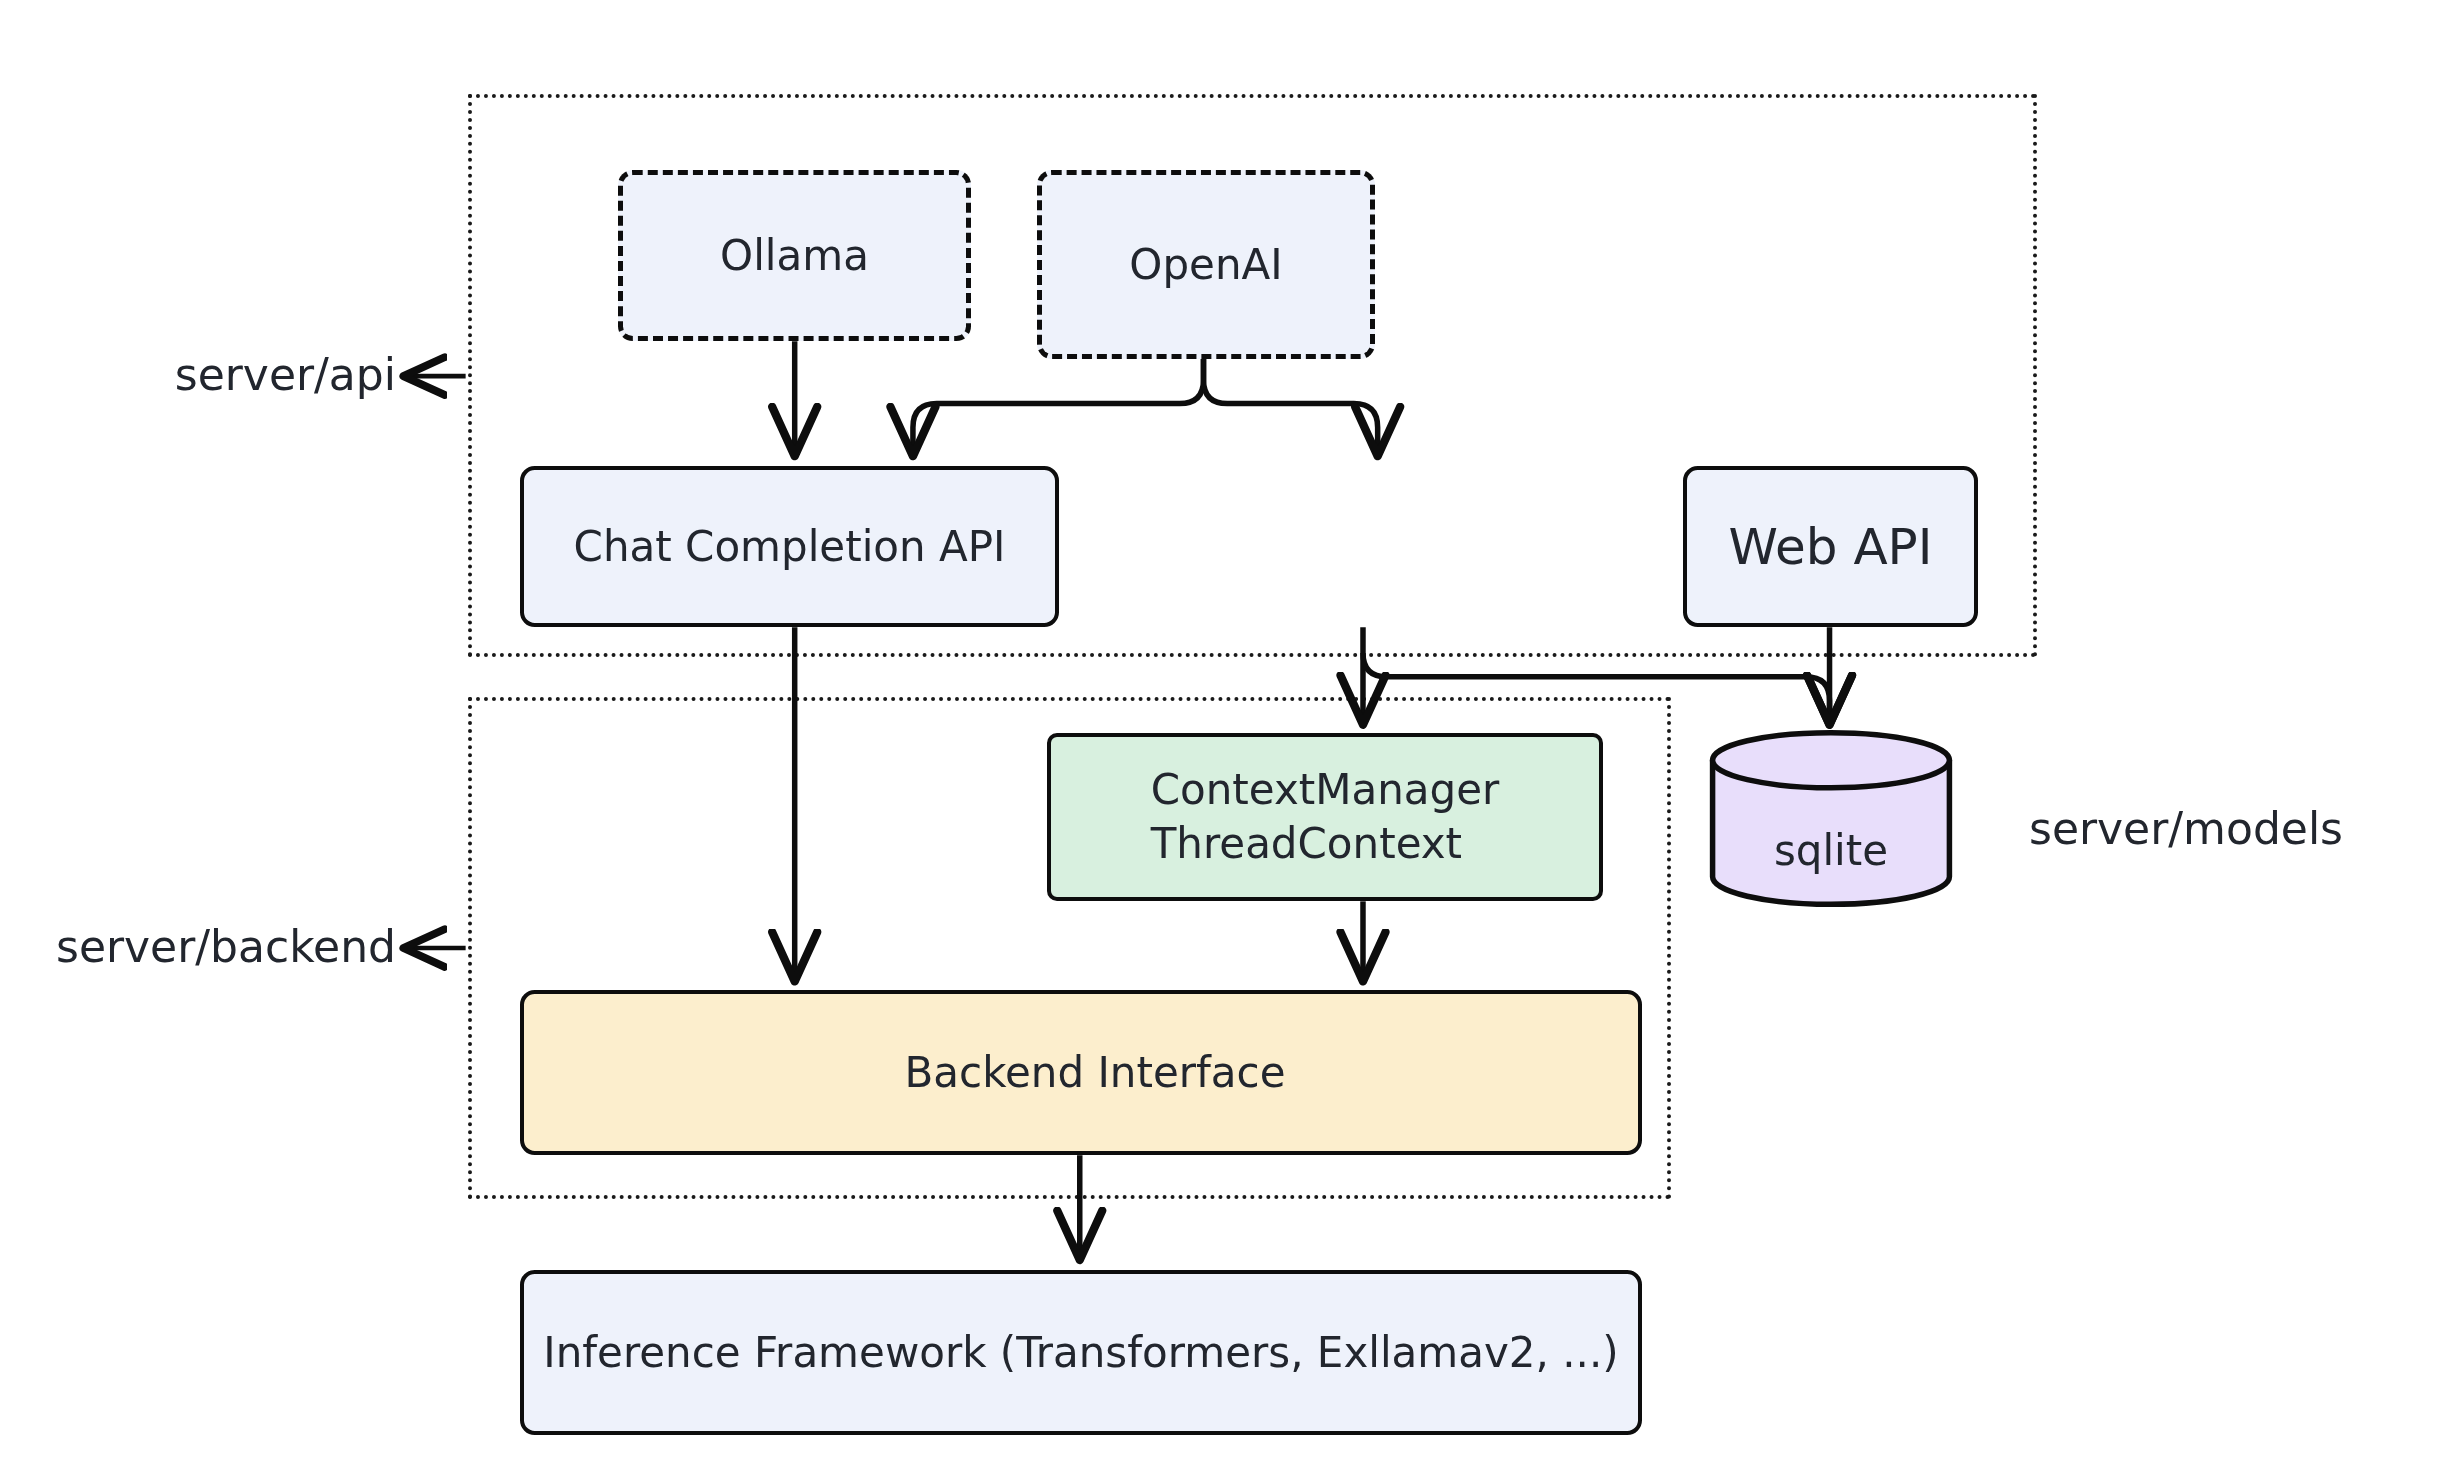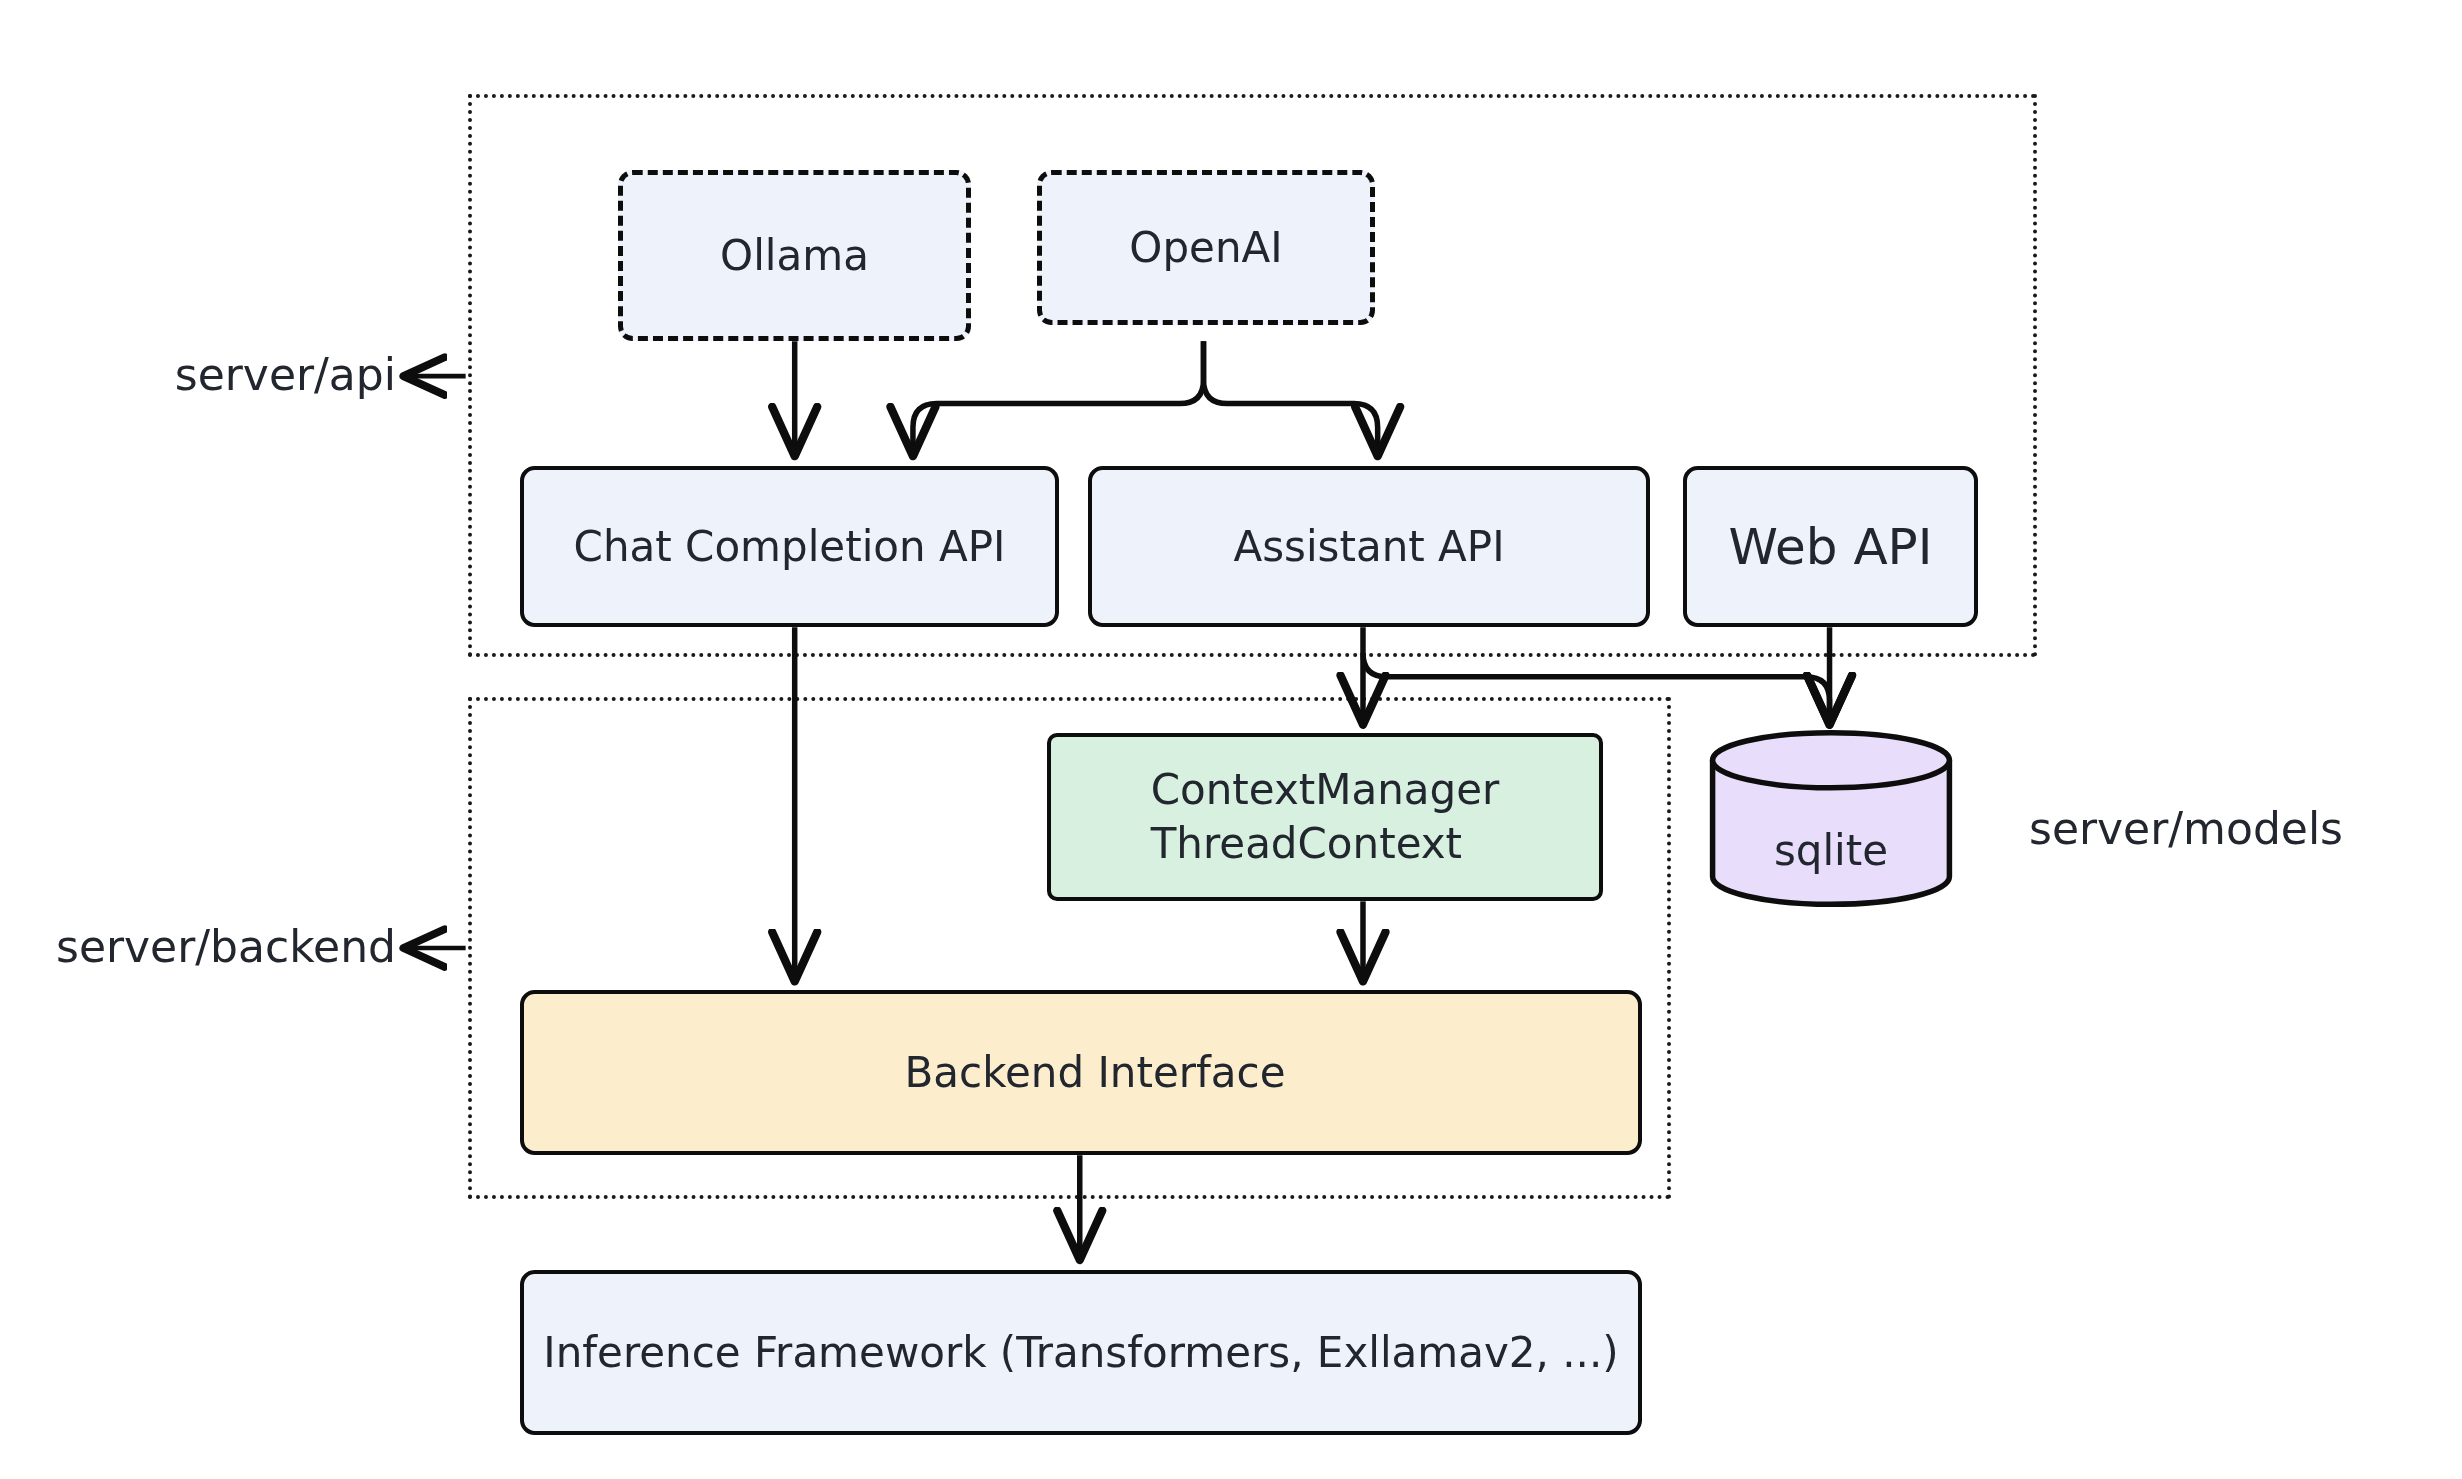--- a/index.html
+++ b/index.html
@@ -127,34 +127,30 @@
 
   <div class="group-label" style="right:2066px; top:925px; font-size:44px;">server/backend</div>
 
   <div class="group-label" style="left:2029px; top:807px; font-size:44px;">server/models</div>
 
   <div class="node node-dashed" style="left:618px; top:170px; width:353px; height:171px;
               background:#eef2fb; font-size:42px;">
     <span>Ollama</span>
   </div>
 
-  <div class="node node-dashed" style="left:1037px; top:170px; width:338px; height:155px;
+  <div class="node node-dashed" style="left:1037px; top:170px; width:338px; height:189px;
               background:#eef2fb; font-size:42px;">
     <span>OpenAI</span>
   </div>
 
   <div class="node node-solid" style="left:520px; top:466px; width:539px; height:161px;
               background:#eef2fb; font-size:42px;">
     <span>Chat Completion API</span>
   </div>
 
-  <div class="node node-solid" style="left:1088px; top:466px; width:562px; height:161px;
-              background:#eef2fb; font-size:42px;">
-    <span>Assistant API</span>
-  </div>
 
   <div class="node node-solid" style="left:1683px; top:466px; width:295px; height:161px;
               background:#eef2fb; font-size:50px;">
     <span>Web API</span>
   </div>
 
   <div class="node node-solid" style="left:1047px; top:733px; width:556px; height:168px;
               background:#d8f0df; font-size:42px;border-radius:10px;">
     <span>ContextManager
 ThreadContext</span>

